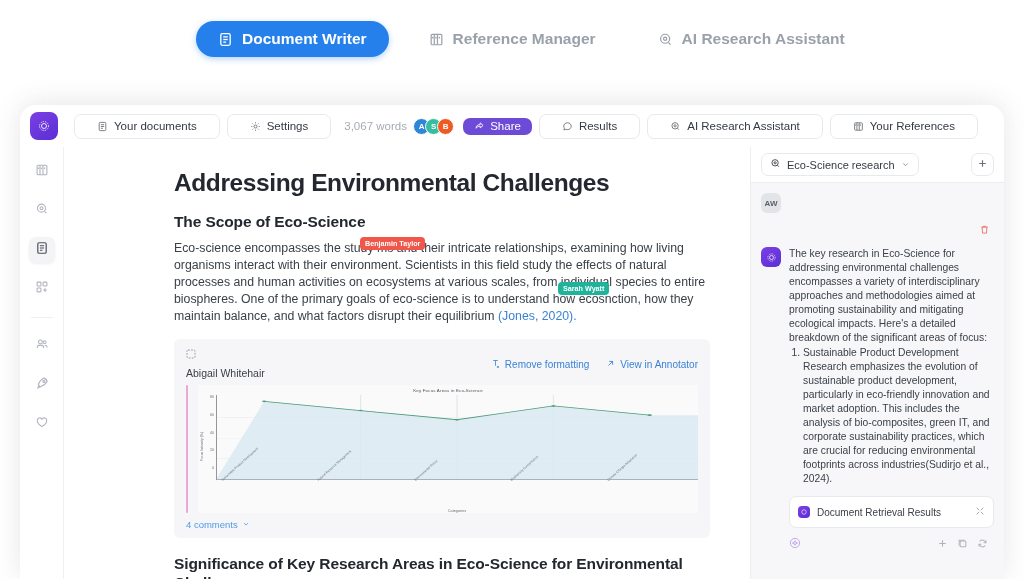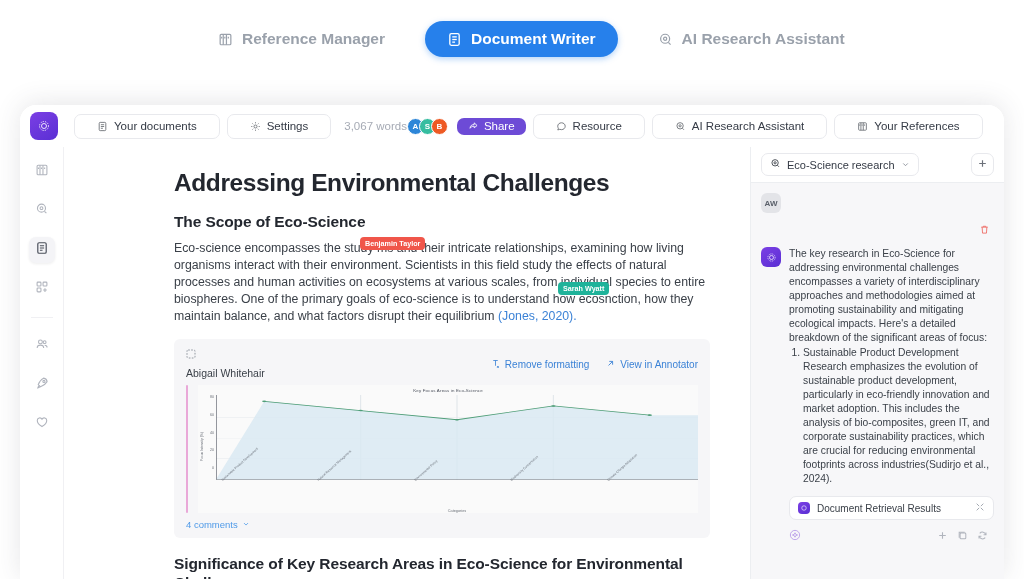--- a/index.html
+++ b/index.html
@@ -216,67 +216,67 @@
     background: linear-gradient(145deg,#7b3fe4 0%,#5a2fd4 100%);
     display: flex; align-items: center; justify-content: center;
   }
   .msg-text { font-size: 10.3px; line-height: 14px; color: #3b4149; }
   .msg-text ol { margin: 1px 0 0 14px; }
   .msg-text li { margin-bottom: 1px; }
   .msg-del { display: flex; justify-content: flex-end; padding: 2px 4px 8px 0; }
   .retrieval {
     display: flex; align-items: center; gap: 7px;
     background: #fff; border: 1px solid #e8e9ed; border-radius: 7px;
-    height: 24px; padding: 0 8px; margin: 9px 0 0 28px;
+    height: 32px; padding: 0 8px; margin: 9px 0 0 28px;
     font-size: 10px; color: #3b4149; cursor: pointer;
   }
   .ret-icon {
     width: 12px; height: 12px; border-radius: 4px;
     background: linear-gradient(145deg,#7b3fe4,#5a2fd4); flex: 0 0 12px;
     display:flex;align-items:center;justify-content:center;
   }
   .ret-expand { margin-left: auto; color: #9aa1ab; }
   .msg-tools {
     display: flex; align-items: center;
     margin: 7px 0 0 28px; padding-right: 6px;
   }
   .tool-ico { color: #b0b4bd; cursor: pointer; }
   .tool-right { margin-left: auto; display: flex; gap: 9px; }
 </style>
 </head>
 <body>
 
 <div class="top-tabs">
-  <div class="tab">
-    <span>
-      <svg width="15" height="15" viewBox="0 0 16 16" fill="none" stroke="currentColor" stroke-width="1.3">
-        <rect x="2.3" y="2.6" width="11.4" height="11" rx="1.2"></rect>
-        <line x1="5.6" y1="2.6" x2="5.6" y2="13.6"></line>
-          <line x1="9" y1="2.6" x2="9" y2="13.6"></line>
-        <line x1="3.9" y1="5" x2="3.9" y2="7"></line>
-          <line x1="7.3" y1="5" x2="7.3" y2="7"></line>
-          <line x1="11" y1="5" x2="11" y2="7"></line>
-      </svg>
-    </span>
-    <span>Reference Manager</span>
-  </div>
   <div class="tab active">
     <span>
       <svg width="15" height="15" viewBox="0 0 16 16" fill="none" stroke="currentColor" stroke-width="1.4">
         <rect x="3" y="1.8" width="10" height="12.4" rx="1.6"></rect>
         <line x1="5.6" y1="5.2" x2="10.4" y2="5.2"></line>
           <line x1="5.6" y1="8" x2="10.4" y2="8"></line>
           <line x1="5.6" y1="10.8" x2="8.6" y2="10.8"></line>
       </svg>
     </span>
     <span>Document Writer</span>
   </div>
   <div class="tab">
     <span>
       <svg width="15" height="15" viewBox="0 0 16 16" fill="none" stroke="currentColor" stroke-width="1.3">
+        <rect x="2.3" y="2.6" width="11.4" height="11" rx="1.2"></rect>
+        <line x1="5.6" y1="2.6" x2="5.6" y2="13.6"></line>
+          <line x1="9" y1="2.6" x2="9" y2="13.6"></line>
+        <line x1="3.9" y1="5" x2="3.9" y2="7"></line>
+          <line x1="7.3" y1="5" x2="7.3" y2="7"></line>
+          <line x1="11" y1="5" x2="11" y2="7"></line>
+      </svg>
+    </span>
+    <span>Reference Manager</span>
+  </div>
+  <div class="tab">
+    <span>
+      <svg width="15" height="15" viewBox="0 0 16 16" fill="none" stroke="currentColor" stroke-width="1.3">
         <circle cx="7.6" cy="7.2" r="4.8"></circle>
         <circle cx="7.6" cy="7.2" r="1.7"></circle>
         <path d="M11 11 L13.4 13.4"></path>
       </svg>
     </span>
     <span>AI Research Assistant</span>
   </div>
 </div>
 
 <div class="app-window">
@@ -328,21 +328,21 @@
         </span>
         <span>Share</span>
       </button>
 
       <button class="tb-btn">
         <span>
           <svg width="11" height="11" viewBox="0 0 16 16" fill="none" stroke="#3b4149" stroke-width="1.3">
             <path d="M13.4 7.6c0 2.8-2.4 5-5.4 5-.9 0-1.8-.2-2.5-.5L2.6 13l.9-2.5c-.6-.8-1-1.8-1-2.9 0-2.8 2.4-5 5.5-5s5.4 2.2 5.4 5z"></path>
           </svg>
         </span>
-        <span>Resource</span>
+        <span>Results</span>
       </button>
 
       <button class="tb-btn">
         <span>
           <svg width="11" height="11" viewBox="0 0 16 16" fill="none" stroke="#3b4149" stroke-width="1.3">
             <circle cx="7.4" cy="7" r="4.6"></circle>
               <circle cx="7.4" cy="7" r="1.6"></circle>
               <path d="M10.8 10.6 13 12.8"></path>
           </svg>
         </span>

